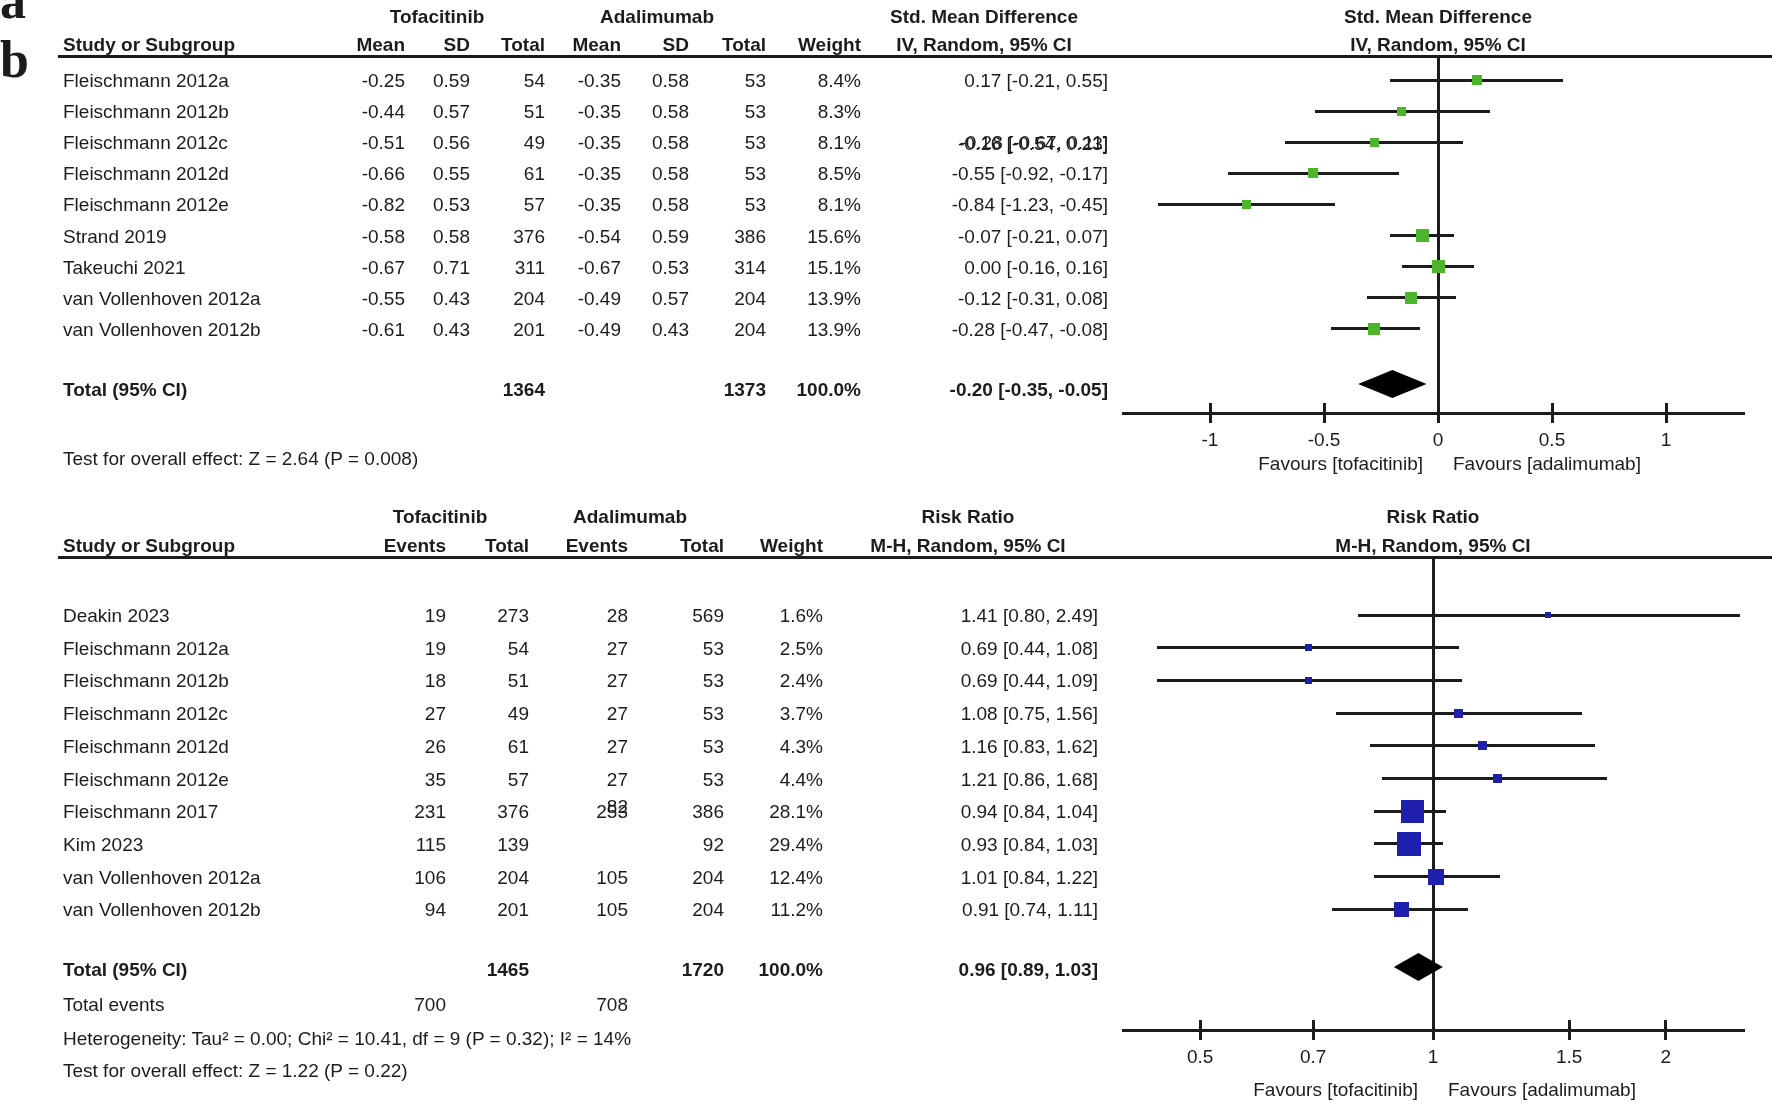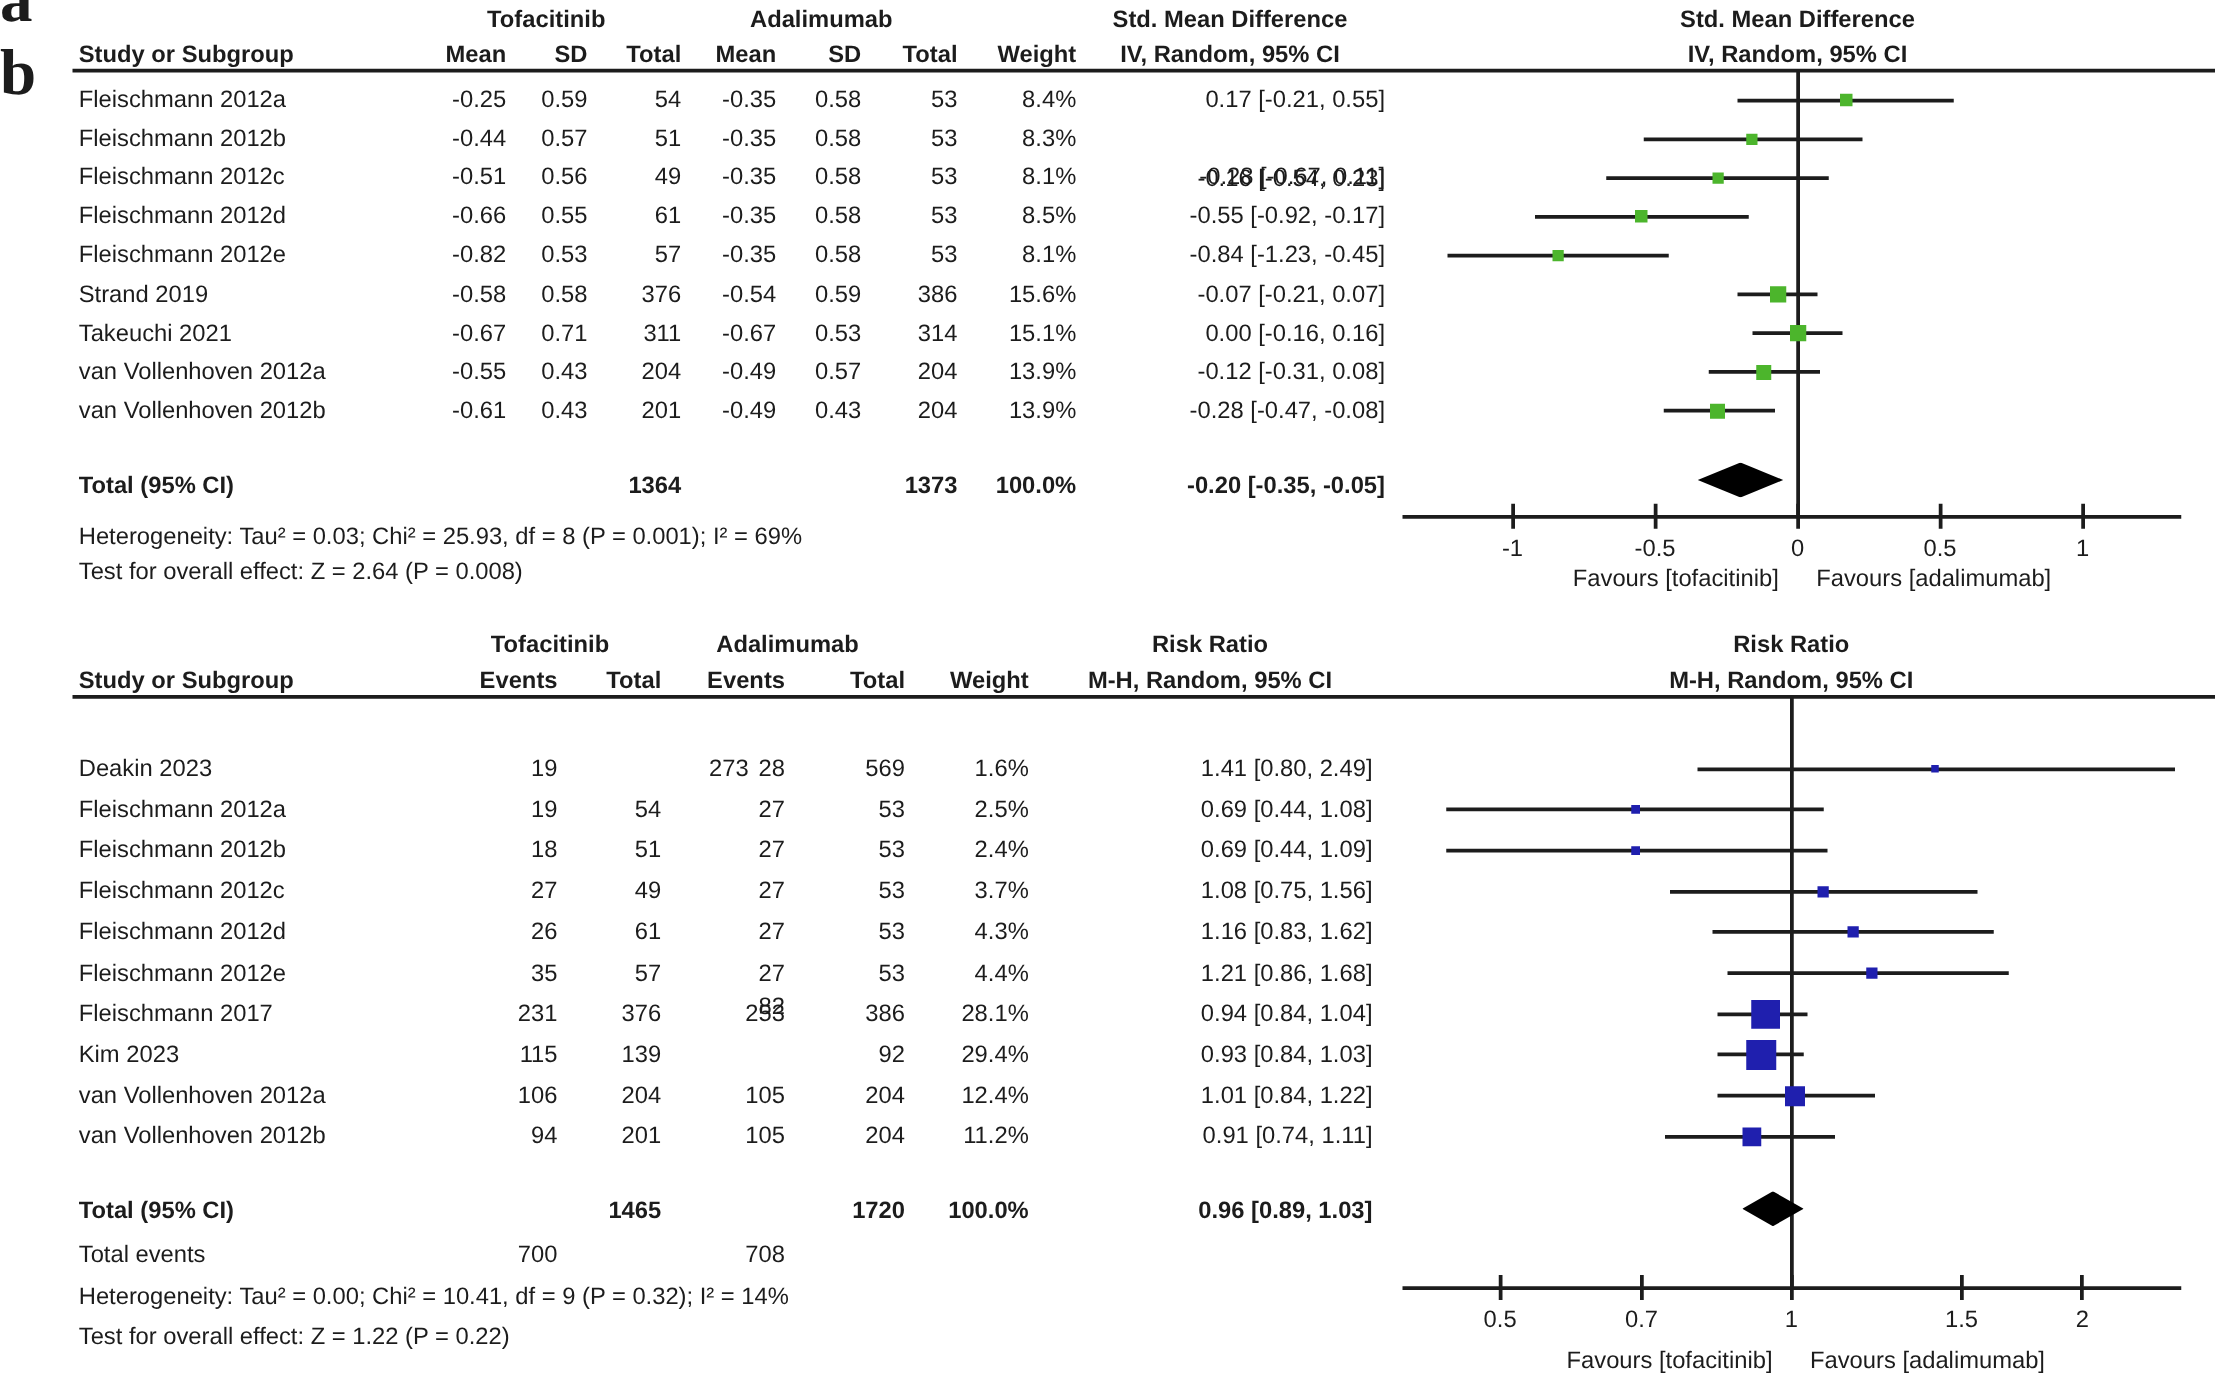--- a/index.html
+++ b/index.html
@@ -153,21 +153,20 @@
     <div class="t" style="top: 328.8px; right: 911px;">13.9%</div>
     <div class="t" style="top: 328.8px; right: 664px;">-0.28 [-0.47, -0.08]</div>
     <div class="whisker" style="left: 1330.84px; top: 327.3px; width: 88.92px;"></div>
     <div class="marker" style="left: 1368.16px; top: 322.8px; width: 12px; height: 12px; background: rgb(76, 181, 44);"></div>
     <div class="t b" style="top: 389px; left: 63px;">Total (95% CI)</div>
     <div class="t b" style="top: 389px; right: 1227px;">1364</div>
     <div class="t b" style="top: 389px; right: 1006px;">1373</div>
     <div class="t b" style="top: 389px; right: 911px;">100.0%</div>
     <div class="t b" style="top: 389px; right: 664px;">-0.20 [-0.35, -0.05]</div>
     <div class="diamond" style="left: 1358.2px; top: 370px; width: 68.4px; height: 28px;"></div>
-    <div class="t" style="top: 430px; left: 63px;">Heterogeneity: Tau² = 0.03; Chi² = 25.93, df = 8 (P = 0.001); I² = 69%</div>
     <div class="t" style="top: 458px; left: 63px;">Test for overall effect: Z = 2.64 (P = 0.008)</div>
     <div class="panel-label" style="top: 534px; left: 8px;">b</div>
     <div class="t b c" style="top: 516px; left: 440px;">Tofacitinib</div>
     <div class="t b c" style="top: 516px; left: 630px;">Adalimumab</div>
     <div class="t b c" style="top: 516px; left: 968px;">Risk Ratio</div>
     <div class="t b c" style="top: 516px; left: 1433px;">Risk Ratio</div>
     <div class="t b" style="top: 545px; left: 63px;">Study or Subgroup</div>
     <div class="t b" style="top: 545px; right: 1326px;">Events</div>
     <div class="t b" style="top: 545px; right: 1243px;">Total</div>
     <div class="t b" style="top: 545px; right: 1144px;">Events</div>
@@ -185,21 +184,21 @@
     <div class="vline" style="left: 1431.5px; top: 1020px; height: 20px; width: 3px;"></div>
     <div class="t c" style="top: 1056px; left: 1433px;">1</div>
     <div class="vline" style="left: 1567.74px; top: 1020px; height: 20px; width: 3px;"></div>
     <div class="t c" style="top: 1056px; left: 1569.24px;">1.5</div>
     <div class="vline" style="left: 1664.4px; top: 1020px; height: 20px; width: 3px;"></div>
     <div class="t c" style="top: 1056px; left: 1665.9px;">2</div>
     <div class="t" style="top: 1089px; right: 354px;">Favours [tofacitinib]</div>
     <div class="t" style="top: 1089px; left: 1448px;">Favours [adalimumab]</div>
     <div class="t" style="top: 615px; left: 63px;">Deakin 2023</div>
     <div class="t" style="top: 615px; right: 1326px;">19</div>
-    <div class="t" style="top: 615px; right: 1173px;">273</div>
+    <div class="t" style="top: 615px; right: 1243px;">273</div>
     <div class="t" style="top: 615px; right: 1144px;">28</div>
     <div class="t" style="top: 615px; right: 1048px;">569</div>
     <div class="t" style="top: 615px; right: 949px;">1.6%</div>
     <div class="t" style="top: 615px; right: 674px;">1.41 [0.80, 2.49]</div>
     <div class="whisker" style="left: 1358.02px; top: 613.5px; width: 381.503px;"></div>
     <div class="marker" style="left: 1545.45px; top: 612px; width: 6px; height: 6px; background: rgb(31, 31, 174);"></div>
     <div class="t" style="top: 647.7px; left: 63px;">Fleischmann 2012a</div>
     <div class="t" style="top: 647.7px; right: 1326px;">19</div>
     <div class="t" style="top: 647.7px; right: 1243px;">54</div>
     <div class="t" style="top: 647.7px; right: 1144px;">27</div>

